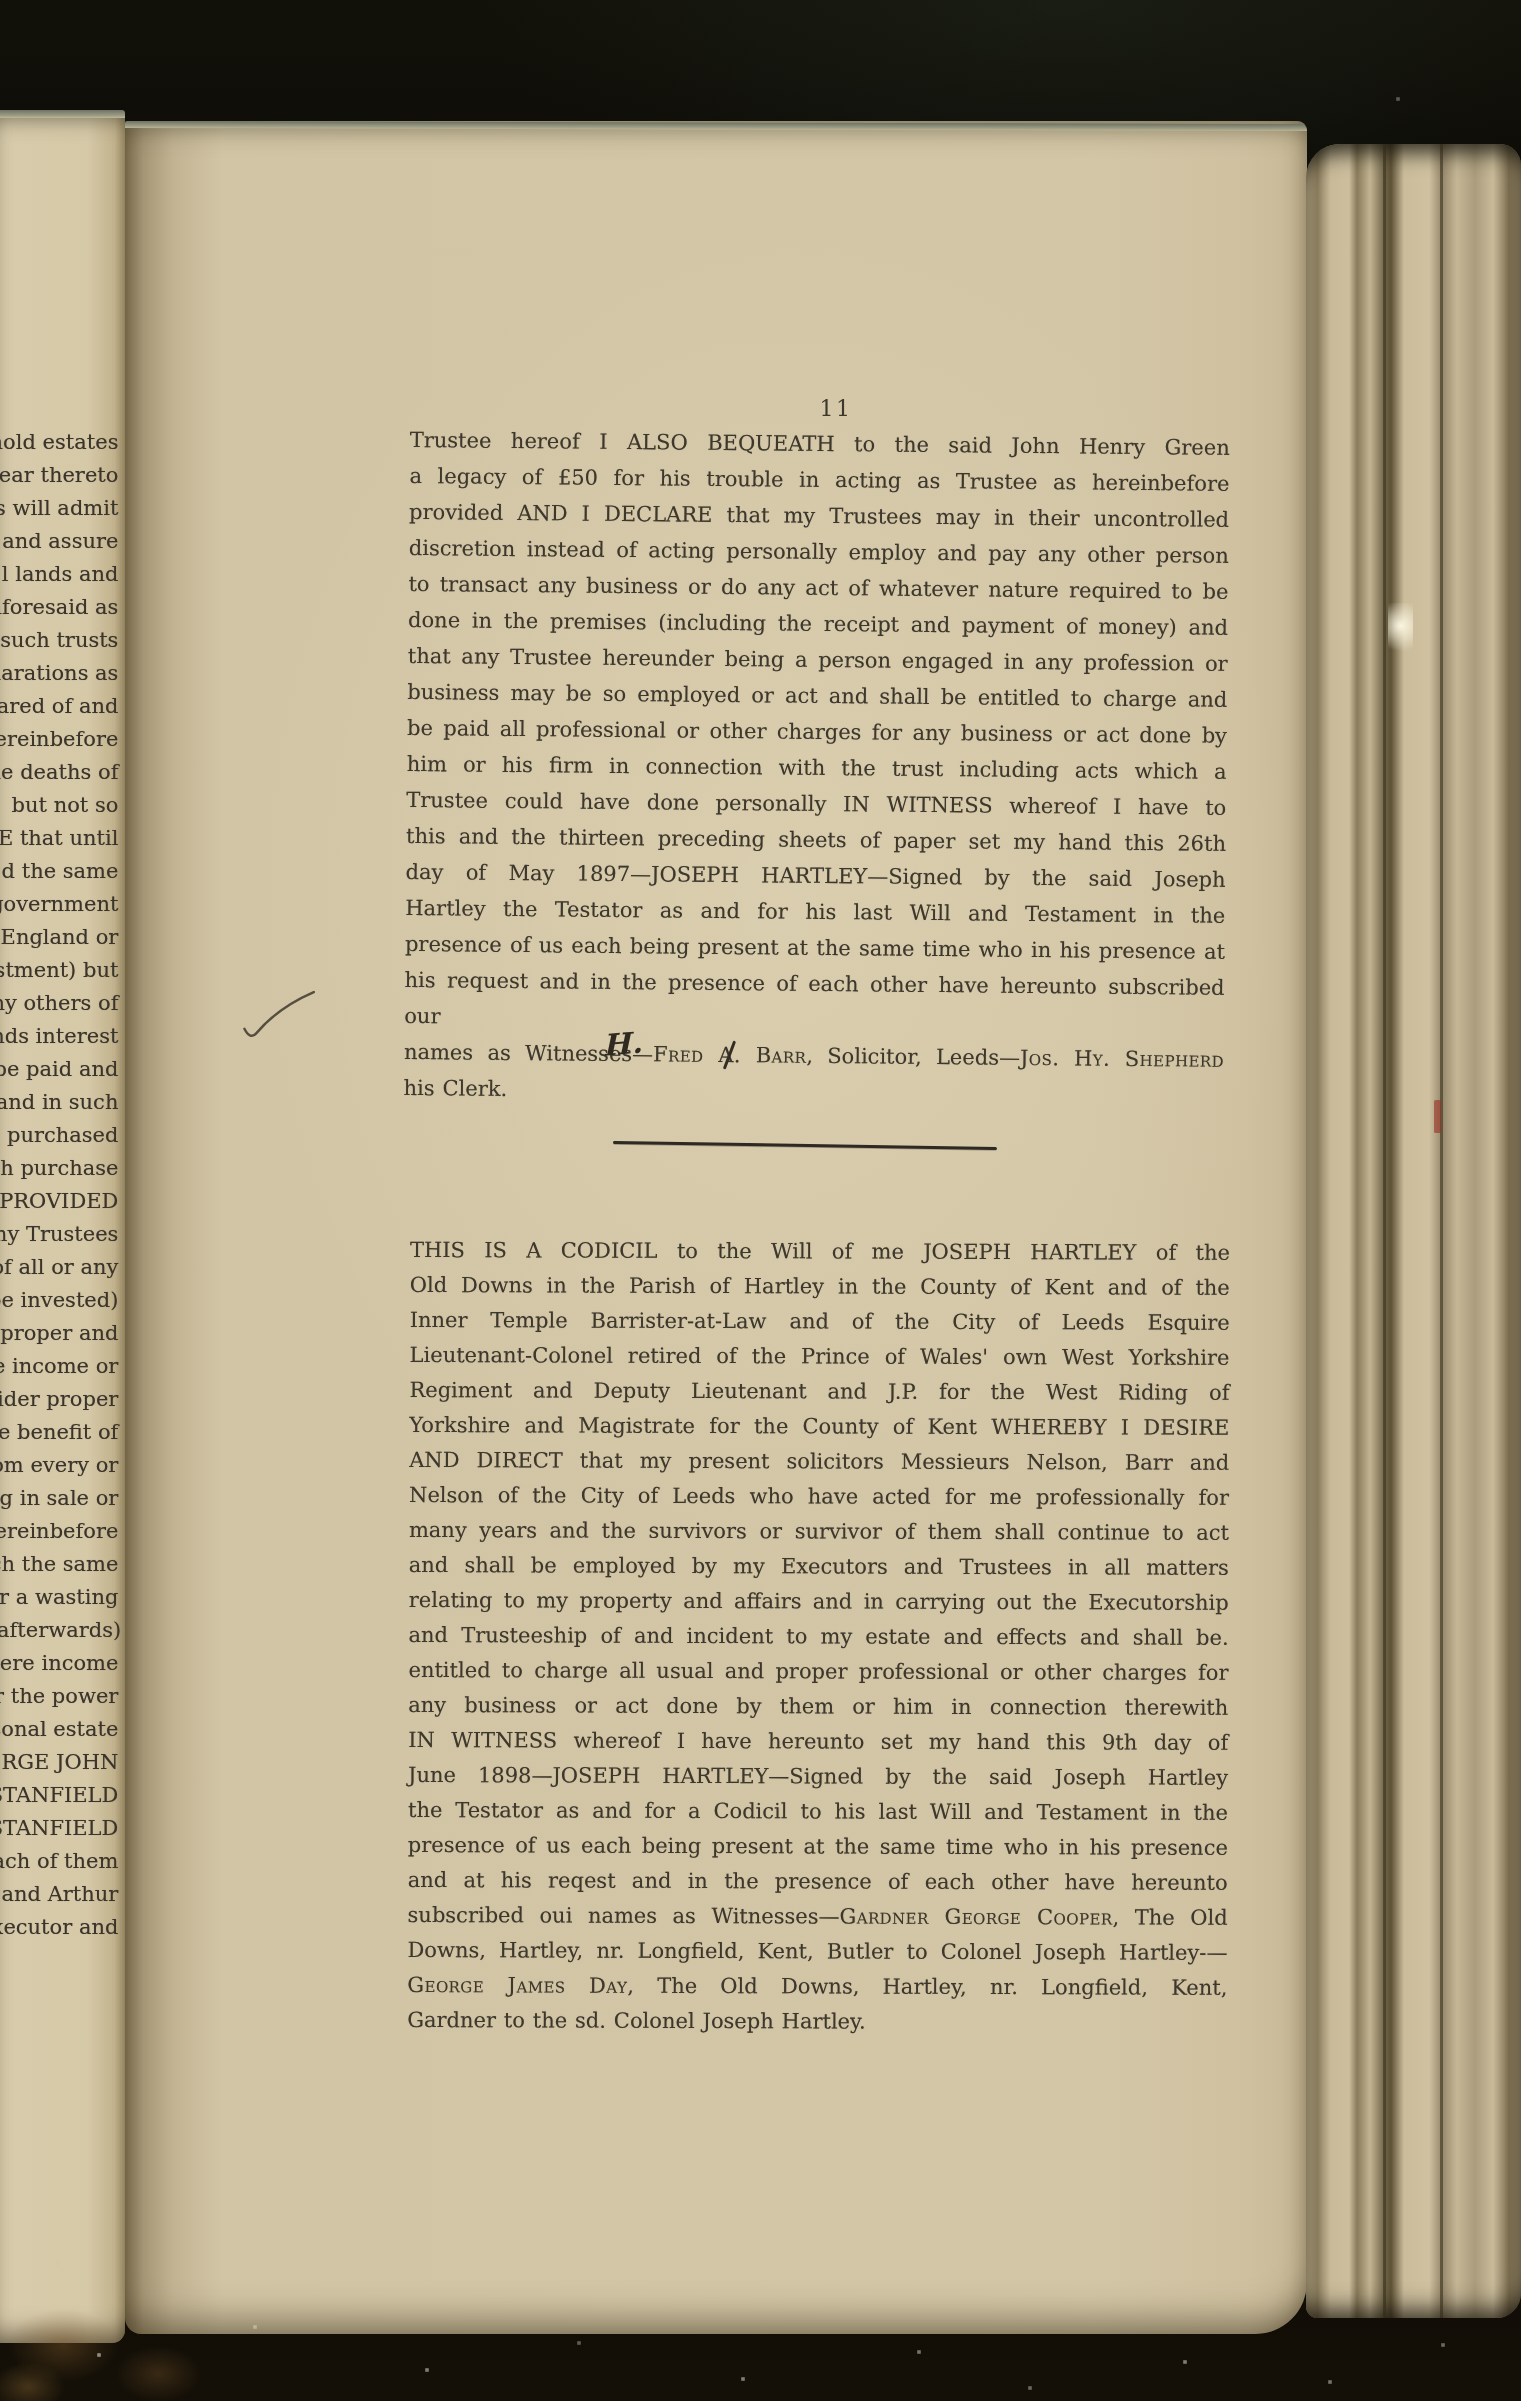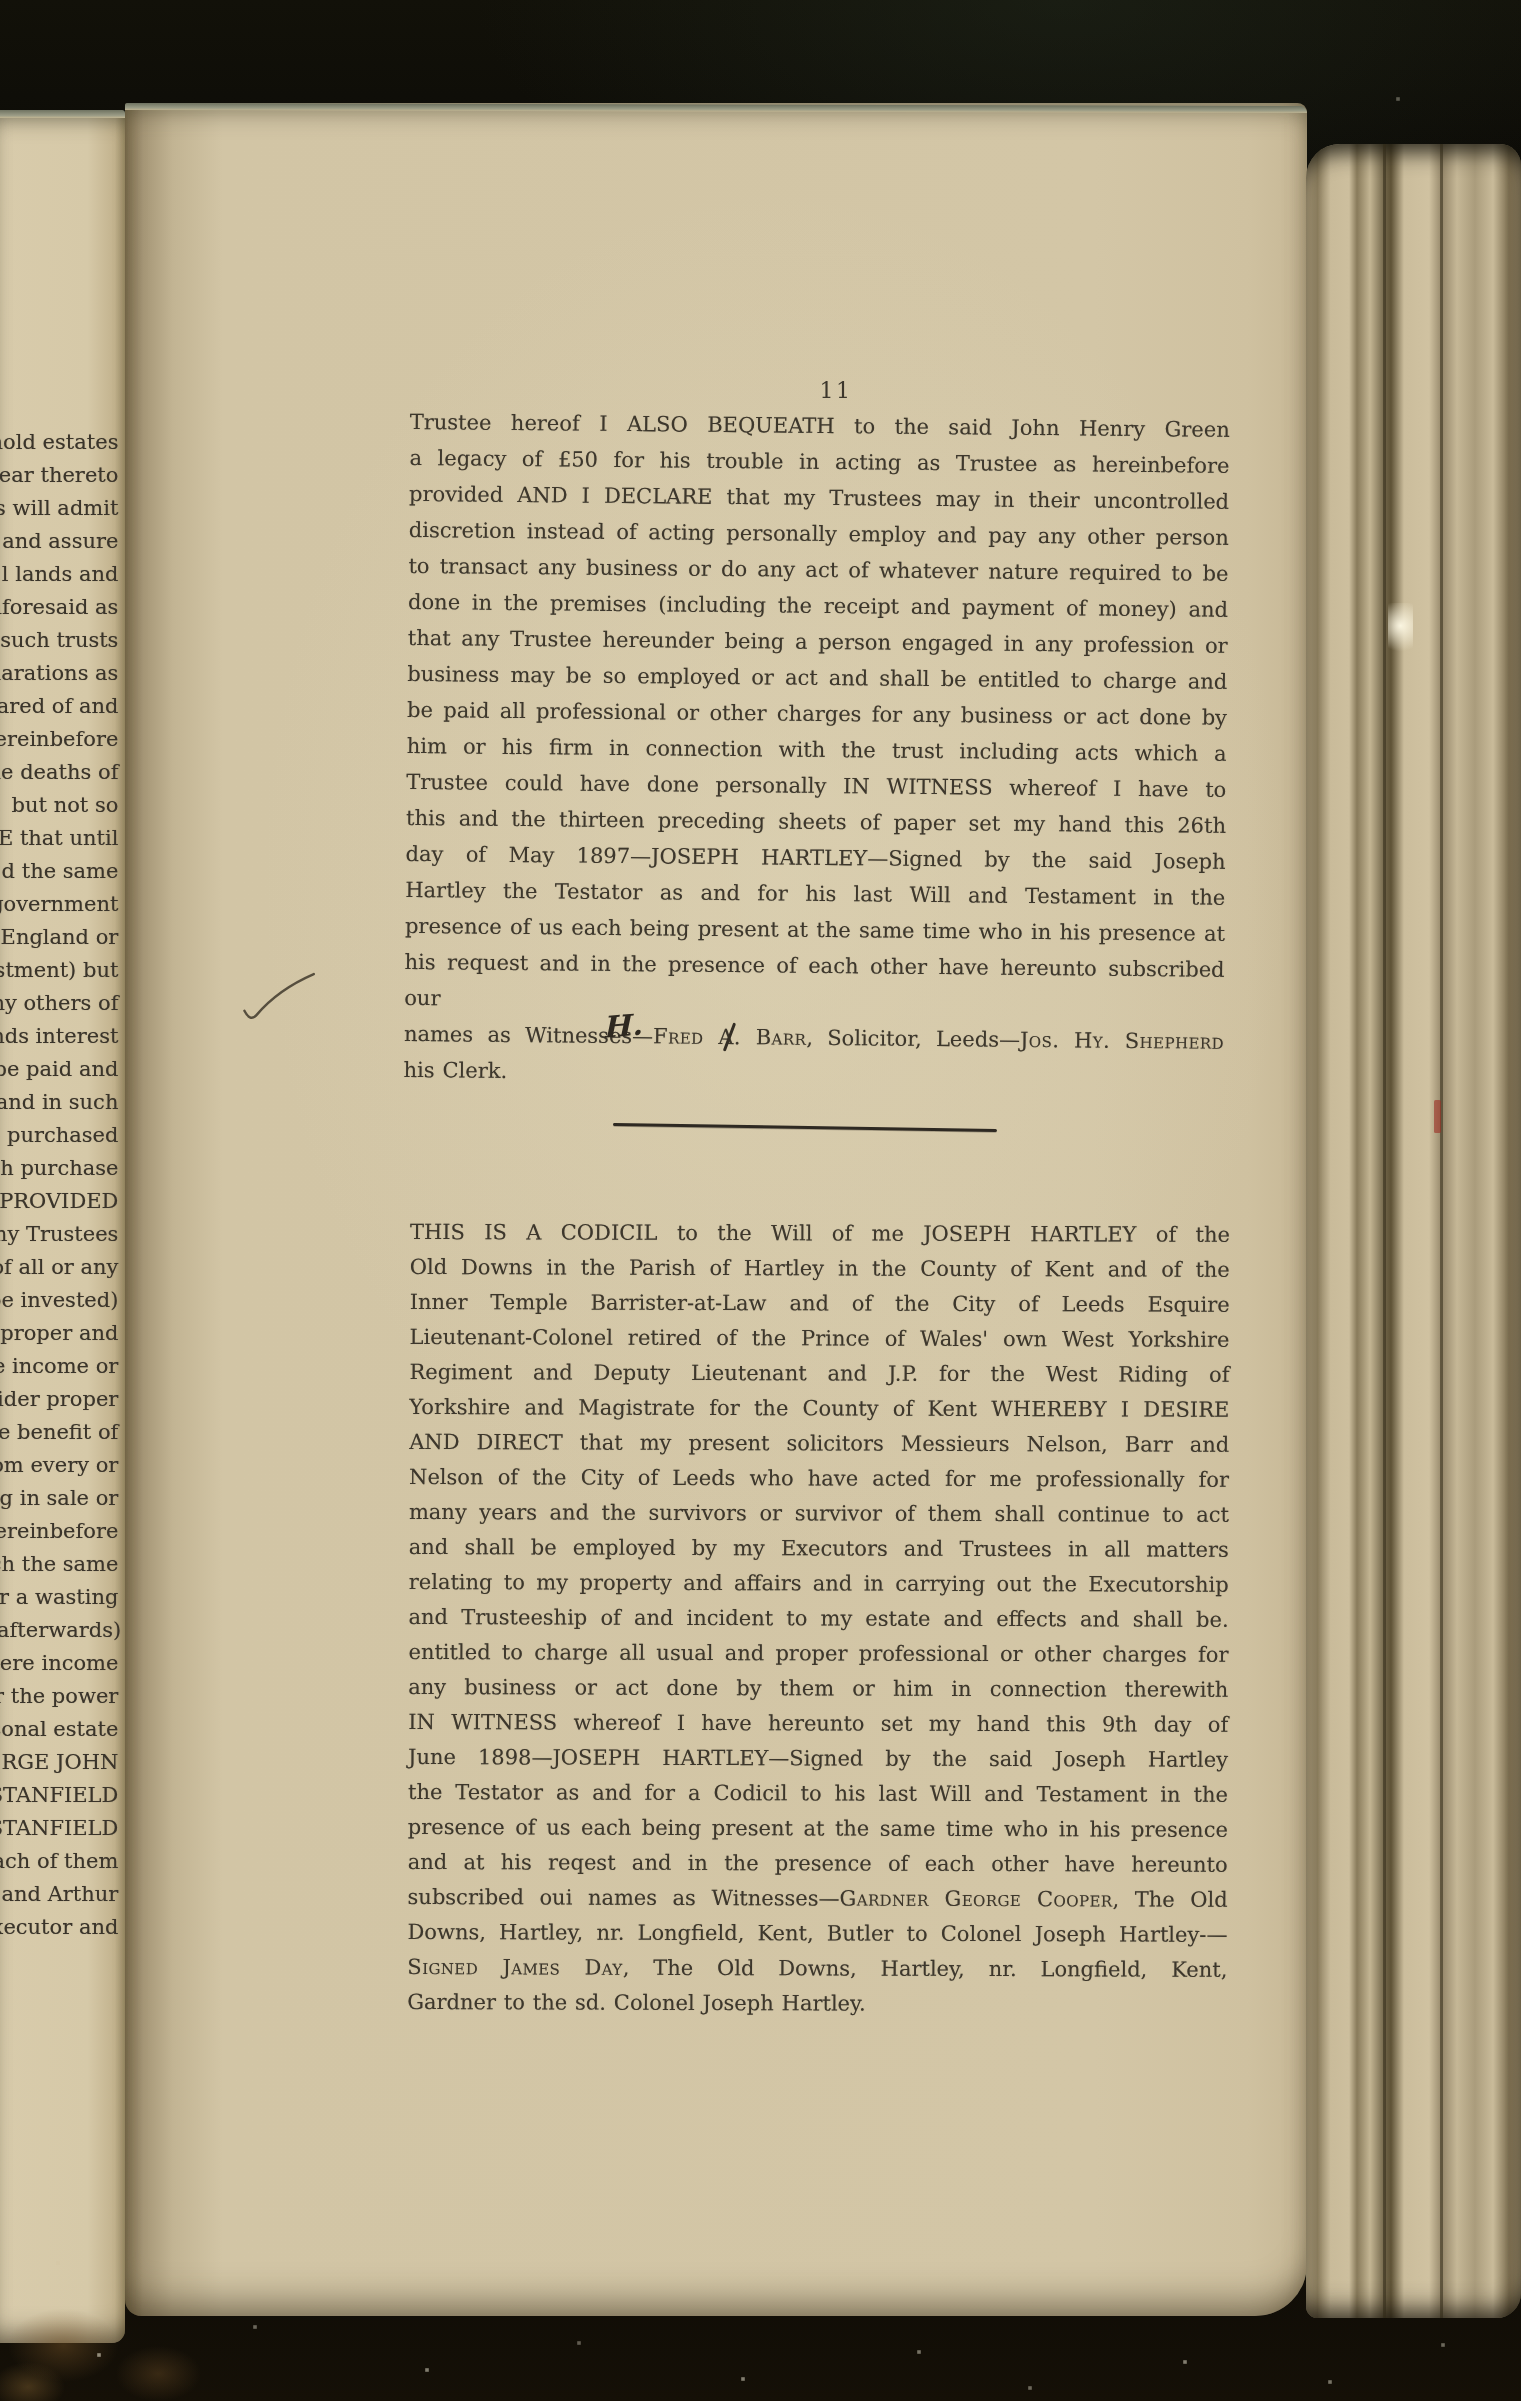--- a/index.html
+++ b/index.html
@@ -23,21 +23,21 @@
     background:linear-gradient(#6f7361,#9c9d87 70%,#c2b693);border-radius:0 3.3px 0 0;
   }
   .fragment{
     position:absolute;left:-33px;right:6.6px;top:316px;
     font-size:21px;line-height:33px;color:#3a342a;
     text-shadow:0 0 0.8px rgba(58,52,42,.45);
   }
   .fragment .line{text-align:right;white-space:nowrap;}
   
   .main-page{
-    position:absolute;left:125px;top:103px;width:1182px;height:2213px;
+    position:absolute;left:125px;top:121px;width:1182px;height:2213px;
     background:
       radial-gradient(738px 984px at 55% 35%, rgba(224,214,184,.5), rgba(0,0,0,0) 70%),
       linear-gradient(to right,#7e6f4f 0px,#a59676 18px,#c2b493 48px,#d2c5a5 98px,#d3c6a6 82%,#cfc1a0 95%,#c6b795 100%);
     background-color:#d2c5a4;
     border-radius:3.3px 9.8px 52px 16.4px;
     box-shadow:inset 0 21px 24.6px -13px rgba(70,66,45,.55), inset 0 -31px 34px -18px rgba(52,42,22,.5), inset -11.5px 0 21px -9.8px rgba(90,75,45,.35);
   }
   .main-page::before{
     content:"";position:absolute;left:0;top:0;right:0;height:7.4px;
     background:linear-gradient(#6e7260,#999b85 65%,#bdb290);
@@ -213,21 +213,21 @@
         <div class="line">and Trusteeship of and incident to my estate and effects and shall be.</div>
         <div class="line">entitled to charge all usual and proper professional or other charges for</div>
         <div class="line">any business or act done by them or him in connection therewith</div>
         <div class="line">IN WITNESS whereof I have hereunto set my hand this 9th day of</div>
         <div class="line">June 1898—JOSEPH HARTLEY—Signed by the said Joseph Hartley</div>
         <div class="line">the Testator as and for a Codicil to his last Will and Testament in the</div>
         <div class="line">presence of us each being present at the same time who in his presence</div>
         <div class="line">and at his reqest and in the presence of each other have hereunto</div>
         <div class="line">subscribed oui names as Witnesses—<span class="sc">Gardner George Cooper</span>, The Old</div>
         <div class="line">Downs, Hartley, nr. Longfield, Kent, Butler to Colonel Joseph Hartley-—</div>
-        <div class="line"><span class="sc">Signed James Day</span>, The Old Downs, Hartley, nr. Longfield, Kent,</div>
+        <div class="line"><span class="sc">George James Day</span>, The Old Downs, Hartley, nr. Longfield, Kent,</div>
         <div class="line last">Gardner to the sd. Colonel Joseph Hartley.</div>
       </div>
   </div>
 
   <div class="page-stack">
     <div class="crease c1"></div>
     <div class="crease c2"></div>
     <div class="glue-highlight"></div>
     <div class="red-mark"></div>
   </div>

